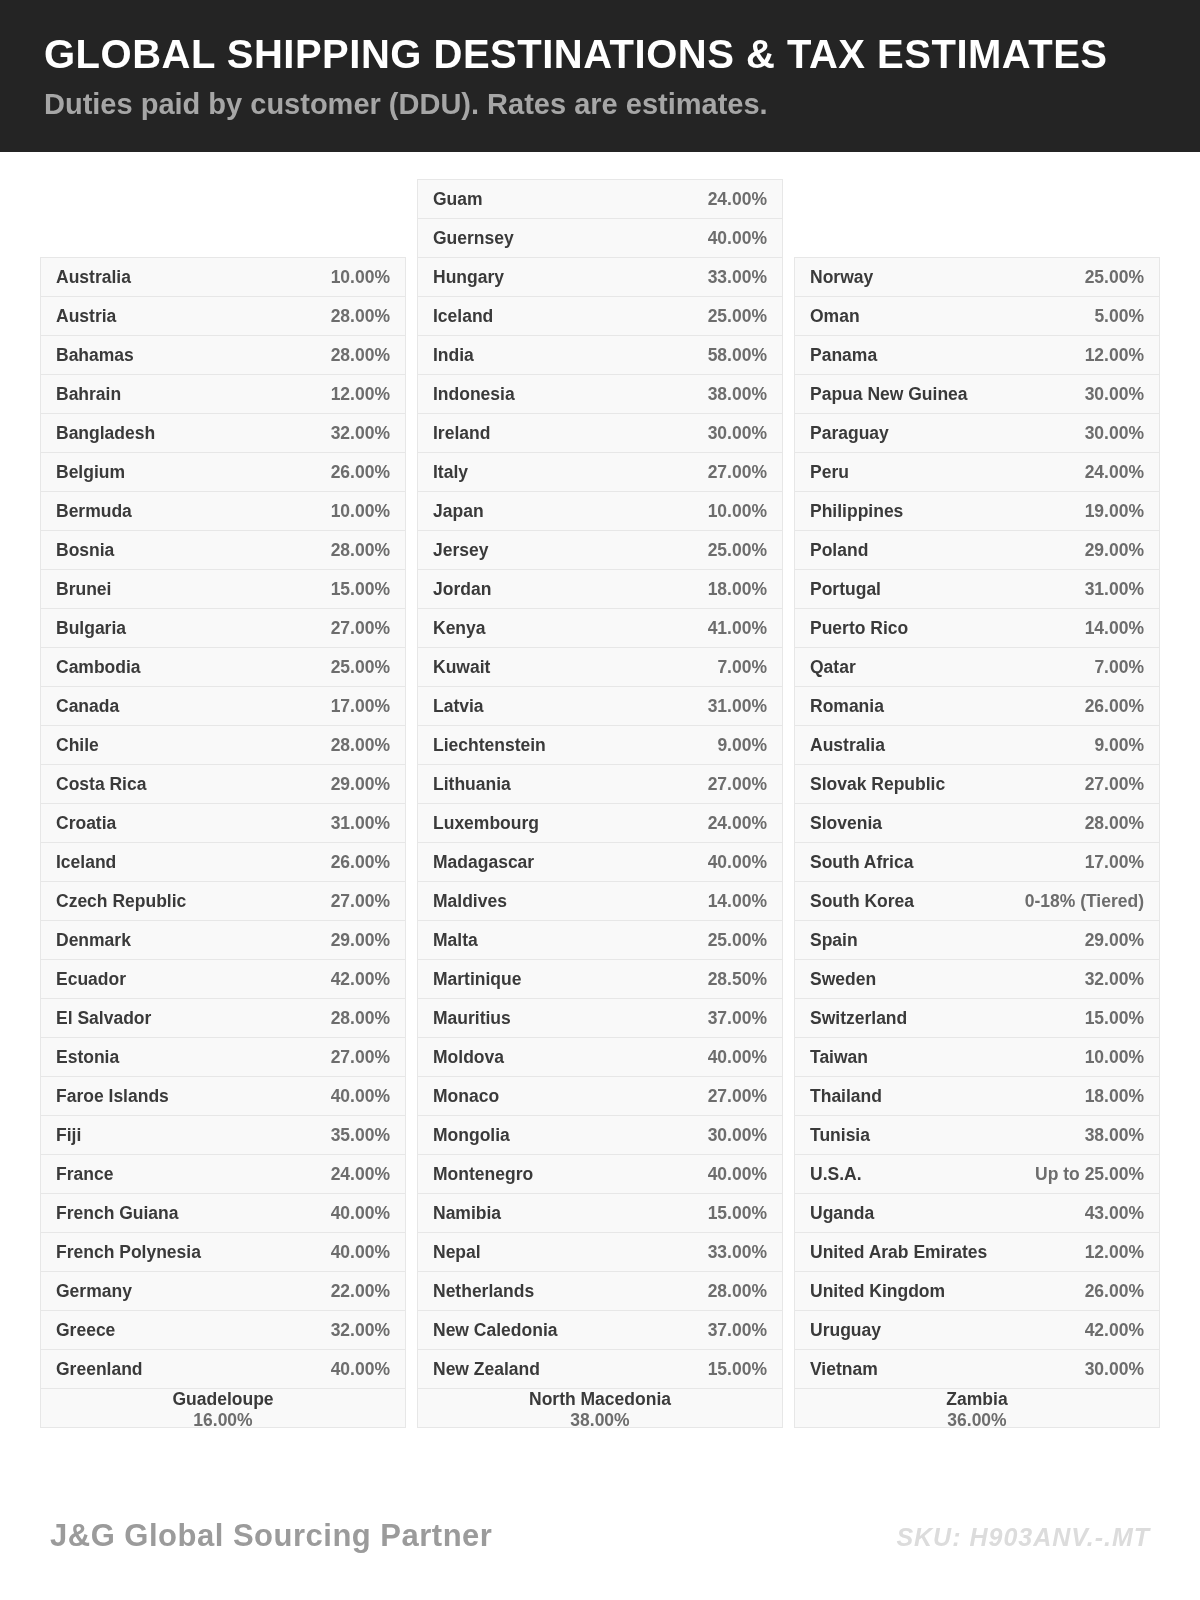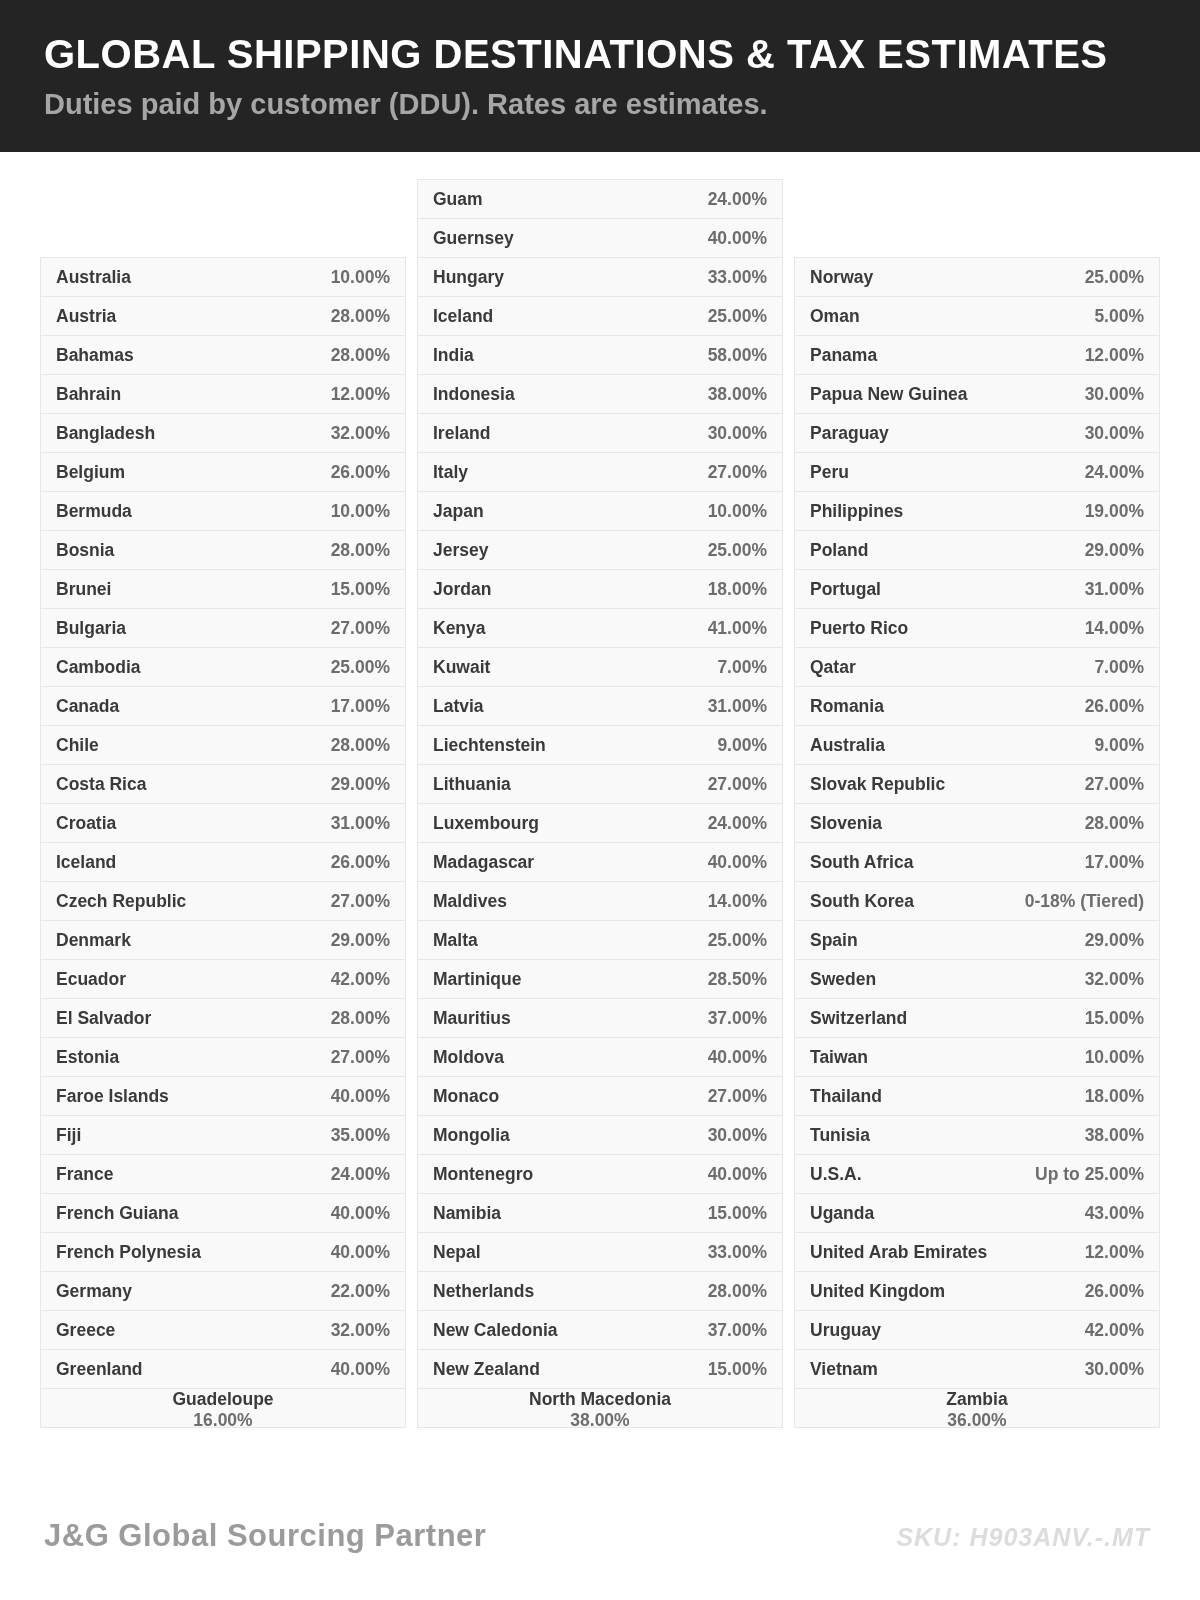--- a/index.html
+++ b/index.html
@@ -52,21 +52,21 @@
     background: #f9f9f9;
     border-bottom: 1px solid #e7e7e7;
     font-size: 17.5px;
     font-weight: bold;
   }
   .row:last-child { border-bottom: none; flex-direction: column; }
   .country { color: #3a3a3a; white-space: nowrap; }
   .rate { color: #6d6d6d; white-space: nowrap; text-align: right; }
   .footer {
     position: absolute;
-    left: 44px;
+    left: 50px;
     right: 50px;
     top: 1518px;
     display: flex;
     justify-content: space-between;
     align-items: baseline;
   }
   .brand {
     color: #9b9b9b;
     font-size: 31px;
     font-weight: bold;

